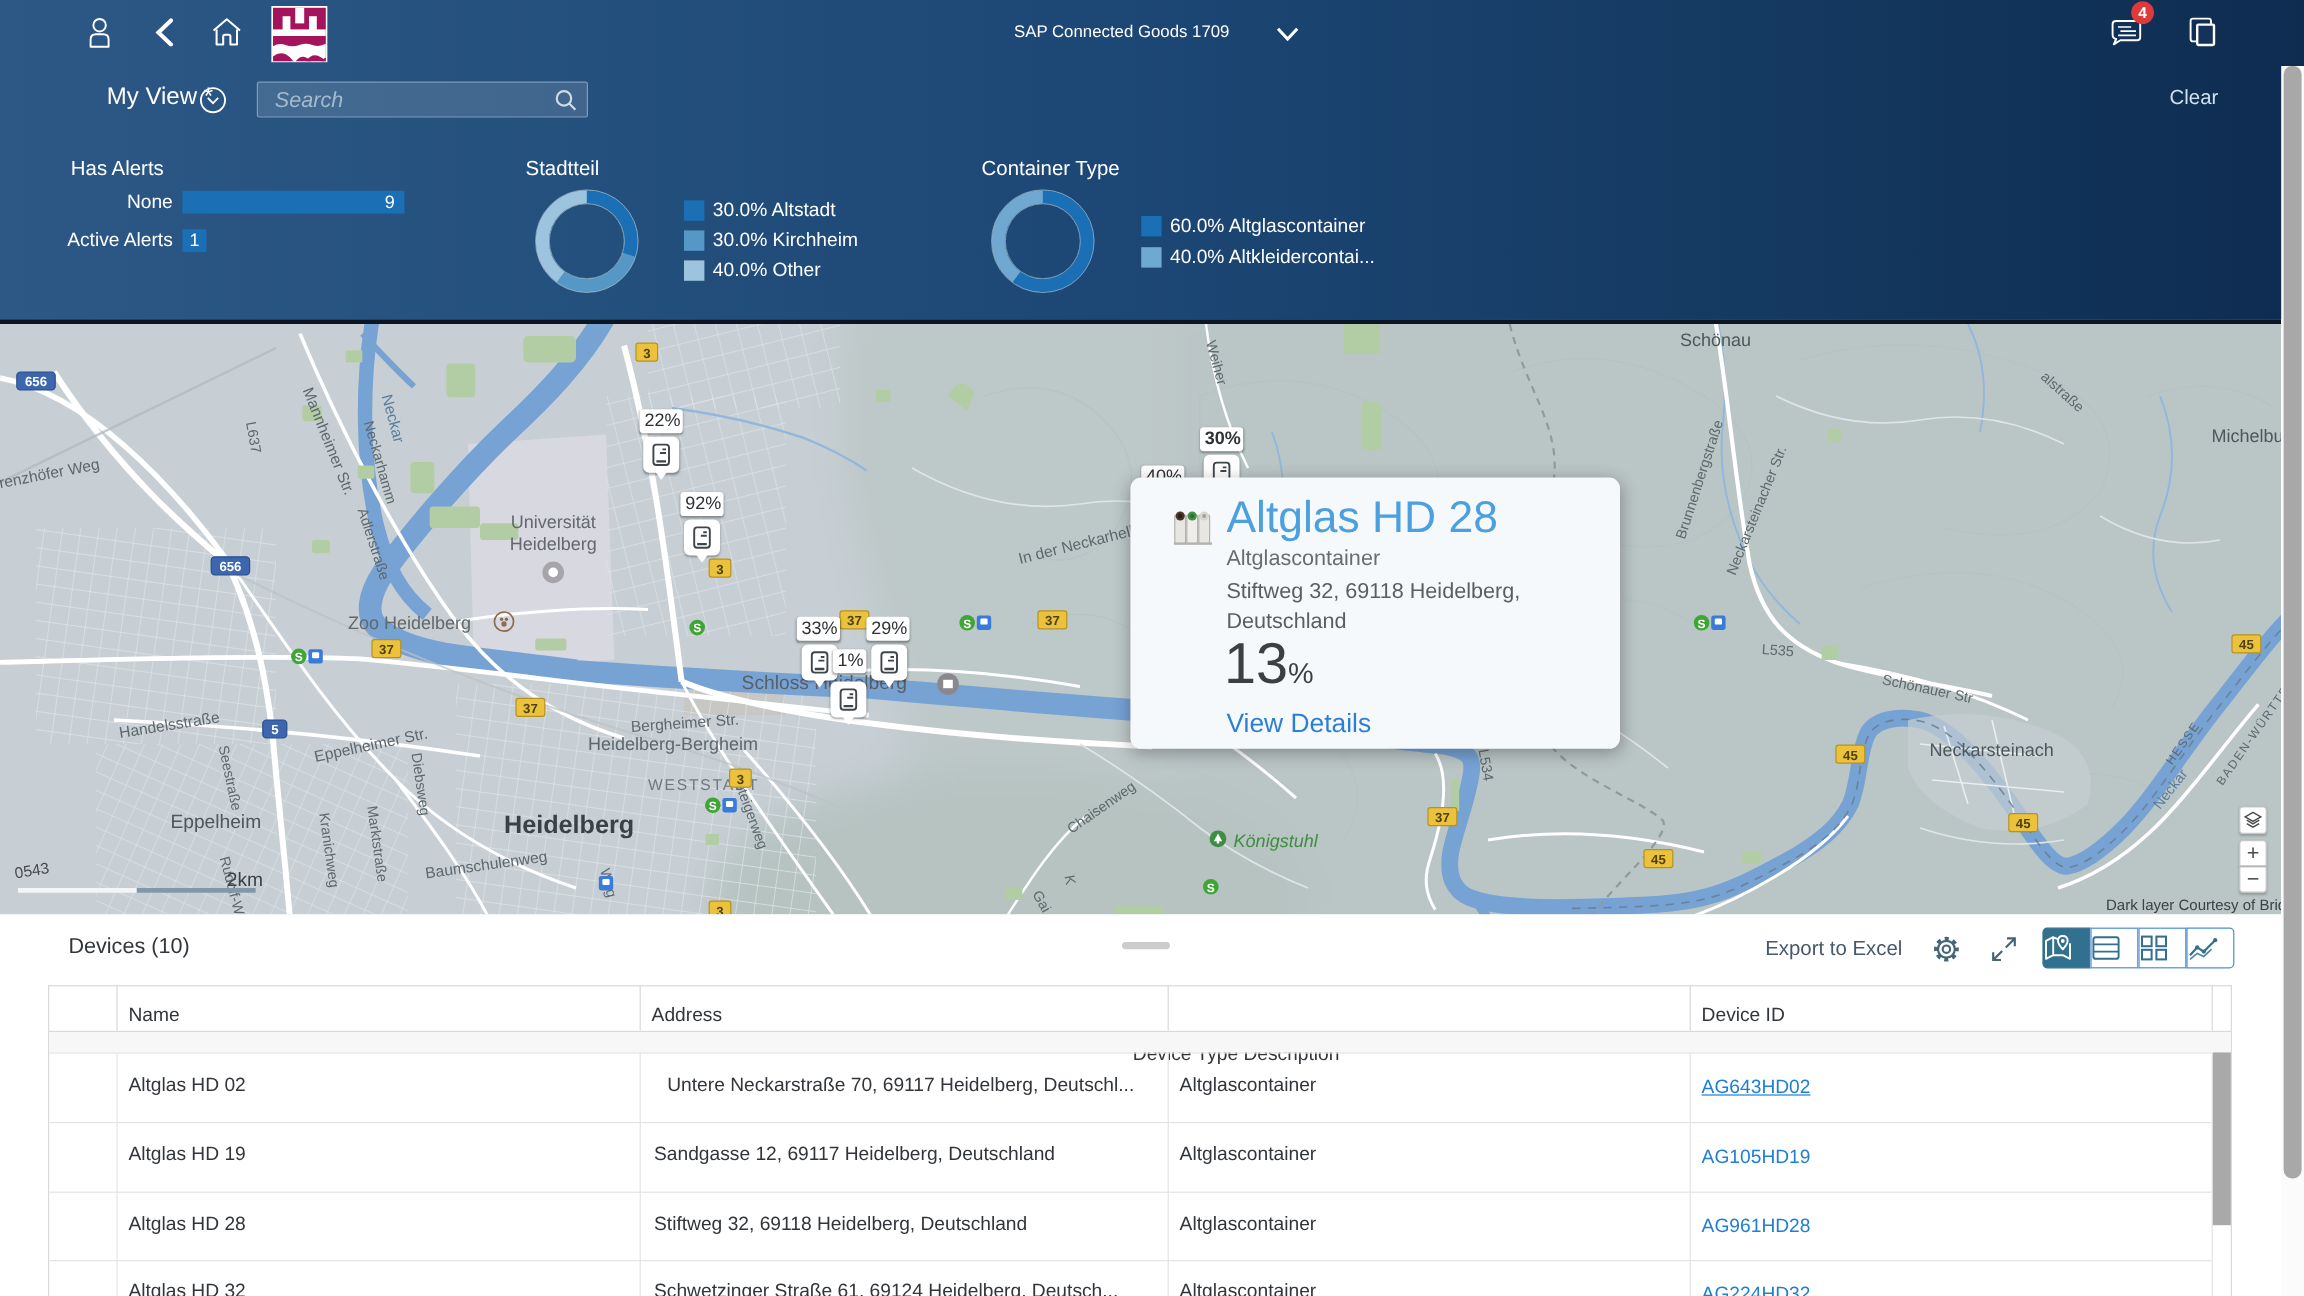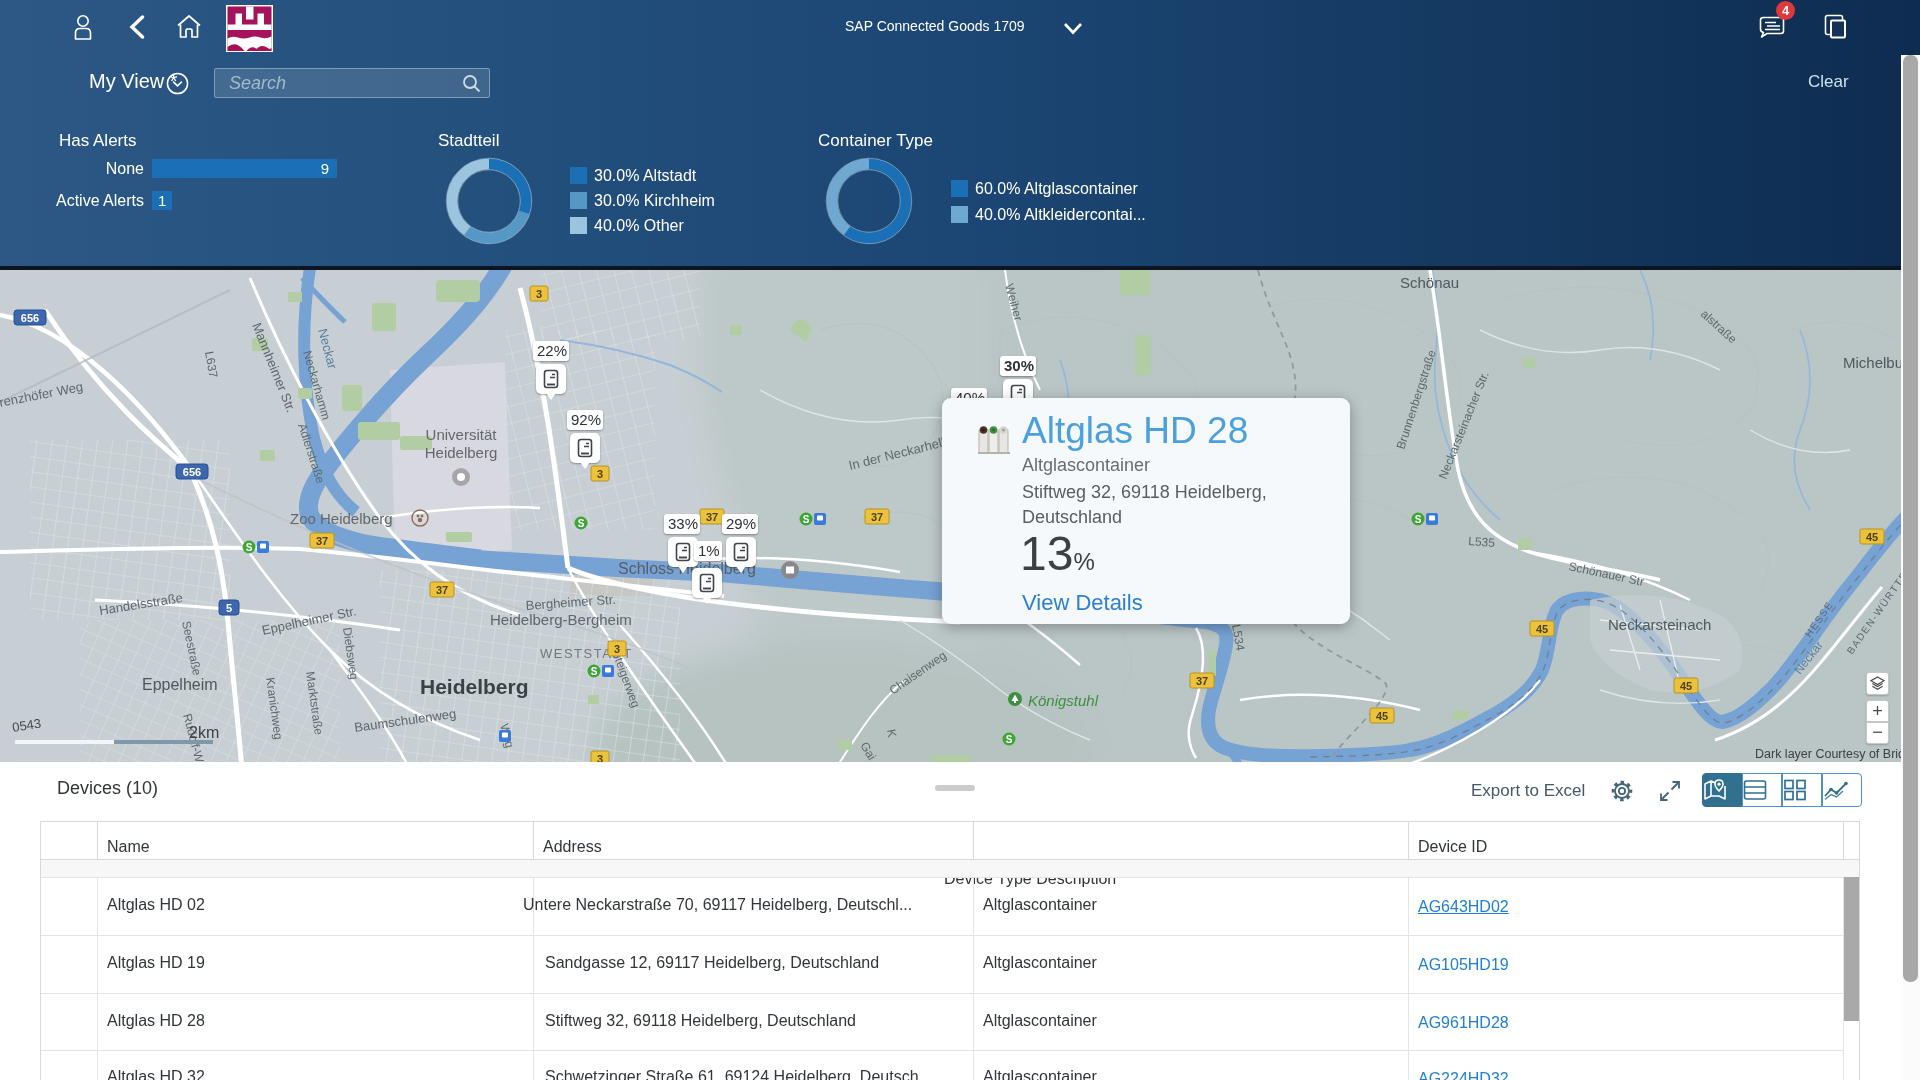--- a/index.html
+++ b/index.html
@@ -639,21 +639,21 @@
     <div class="tline" style="left:40px;top:97px;width:1820px;height:1px;"></div>
     <div class="abs" style="left:41px;top:98px;width:1818px;height:17px;background:#f7f7f7;"></div>
     <div class="rline" style="left:41px;top:115px;width:1802px;height:1px;"></div>
 
     <div class="rline" style="left:97px;top:115px;width:1px;height:203px;"></div>
     <div class="rline" style="left:533px;top:115px;width:1px;height:203px;"></div>
     <div class="rline" style="left:973px;top:115px;width:1px;height:203px;"></div>
     <div class="rline" style="left:1408px;top:115px;width:1px;height:203px;"></div>
     <div class="rline" style="left:1843px;top:115px;width:1px;height:203px;"></div>
     <div class="cell" style="left:107px;top:134px;">Altglas HD 02</div>
-    <div class="cell" style="left:523px;top:134px;">Untere Neckarstraße 70, 69117 Heidelberg, Deutschl...</div>
+    <div class="cell" style="left:556px;top:134px;">Untere Neckarstraße 70, 69117 Heidelberg, Deutschl...</div>
     <div class="cell" style="left:983px;top:134px;">Altglascontainer</div>
     <div class="cell link" style="left:1418px;top:136px;text-decoration:underline;">AG643HD02</div>
     <div class="rline" style="left:41px;top:173px;width:1802px;height:1px;"></div>
     <div class="cell" style="left:107px;top:192px;">Altglas HD 19</div>
     <div class="cell" style="left:545px;top:192px;">Sandgasse 12, 69117 Heidelberg, Deutschland</div>
     <div class="cell" style="left:983px;top:192px;">Altglascontainer</div>
     <div class="cell link" style="left:1418px;top:194px;">AG105HD19</div>
     <div class="rline" style="left:41px;top:231px;width:1802px;height:1px;"></div>
     <div class="cell" style="left:107px;top:250px;">Altglas HD 28</div>
     <div class="cell" style="left:545px;top:250px;">Stiftweg 32, 69118 Heidelberg, Deutschland</div>

